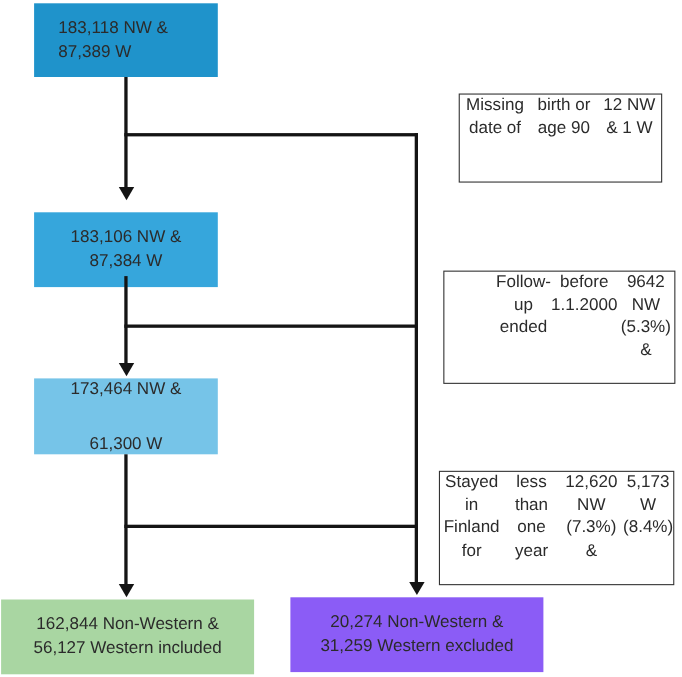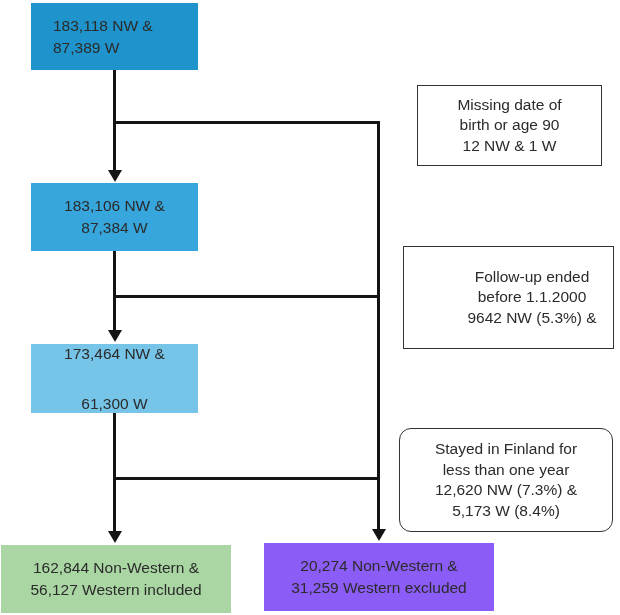--- a/index.html
+++ b/index.html
@@ -13,34 +13,34 @@
   }
   .fbox{
     position:absolute;
     display:flex;flex-direction:column;justify-content:center;
     font-size:15.5px;line-height:22px;
     text-align:center;
     box-sizing:border-box;
   }
   .fbox .tline{white-space:nowrap;}
   #stage1{left:31px;top:3px;width:167px;height:67px;text-align:left;padding-left:22px;}
-  #stage2{left:31px;top:183px;width:167px;height:68px;}
+  #stage2{left:31px;top:193px;width:167px;height:68px;}
   #stage3{left:31px;top:344px;width:167px;height:69px;gap:28px;}
   #included{left:1px;top:545px;width:230px;height:68px;}
   #excluded{left:264px;top:543px;width:230px;height:68px;}
   .note{
     position:absolute;
-    display:flex;flex-direction:column;justify-content:center;
+    display:flex;flex-direction:row;justify-content:center;
     background:#ffffff;border:1.5px solid #333333;
     font-size:15.5px;line-height:20.5px;text-align:center;
     box-sizing:border-box;
   }
   #note1{left:417px;top:85px;width:185px;height:81px;}
   #note2{left:403px;top:246px;width:211px;height:103px;padding-left:47px;}
-  #note3{left:399px;top:428px;width:214px;height:104px;border-radius:12px;}
+  #note3{left:399px;top:428px;width:214px;height:104px;}
   .line{position:absolute;background:#141414;}
   .vline{width:3px;}
   .hline{height:3px;}
   #vseg1{left:113px;top:70px;height:101px;}
   #vseg2{left:113px;top:251px;height:80px;}
   #vseg3{left:113px;top:413px;height:118px;}
   #vright{left:377px;top:121px;height:409px;}
   #hbr1{left:113px;top:121px;width:267px;}
   #hbr2{left:113px;top:295px;width:267px;}
   #hbr3{left:113px;top:477px;width:267px;}

